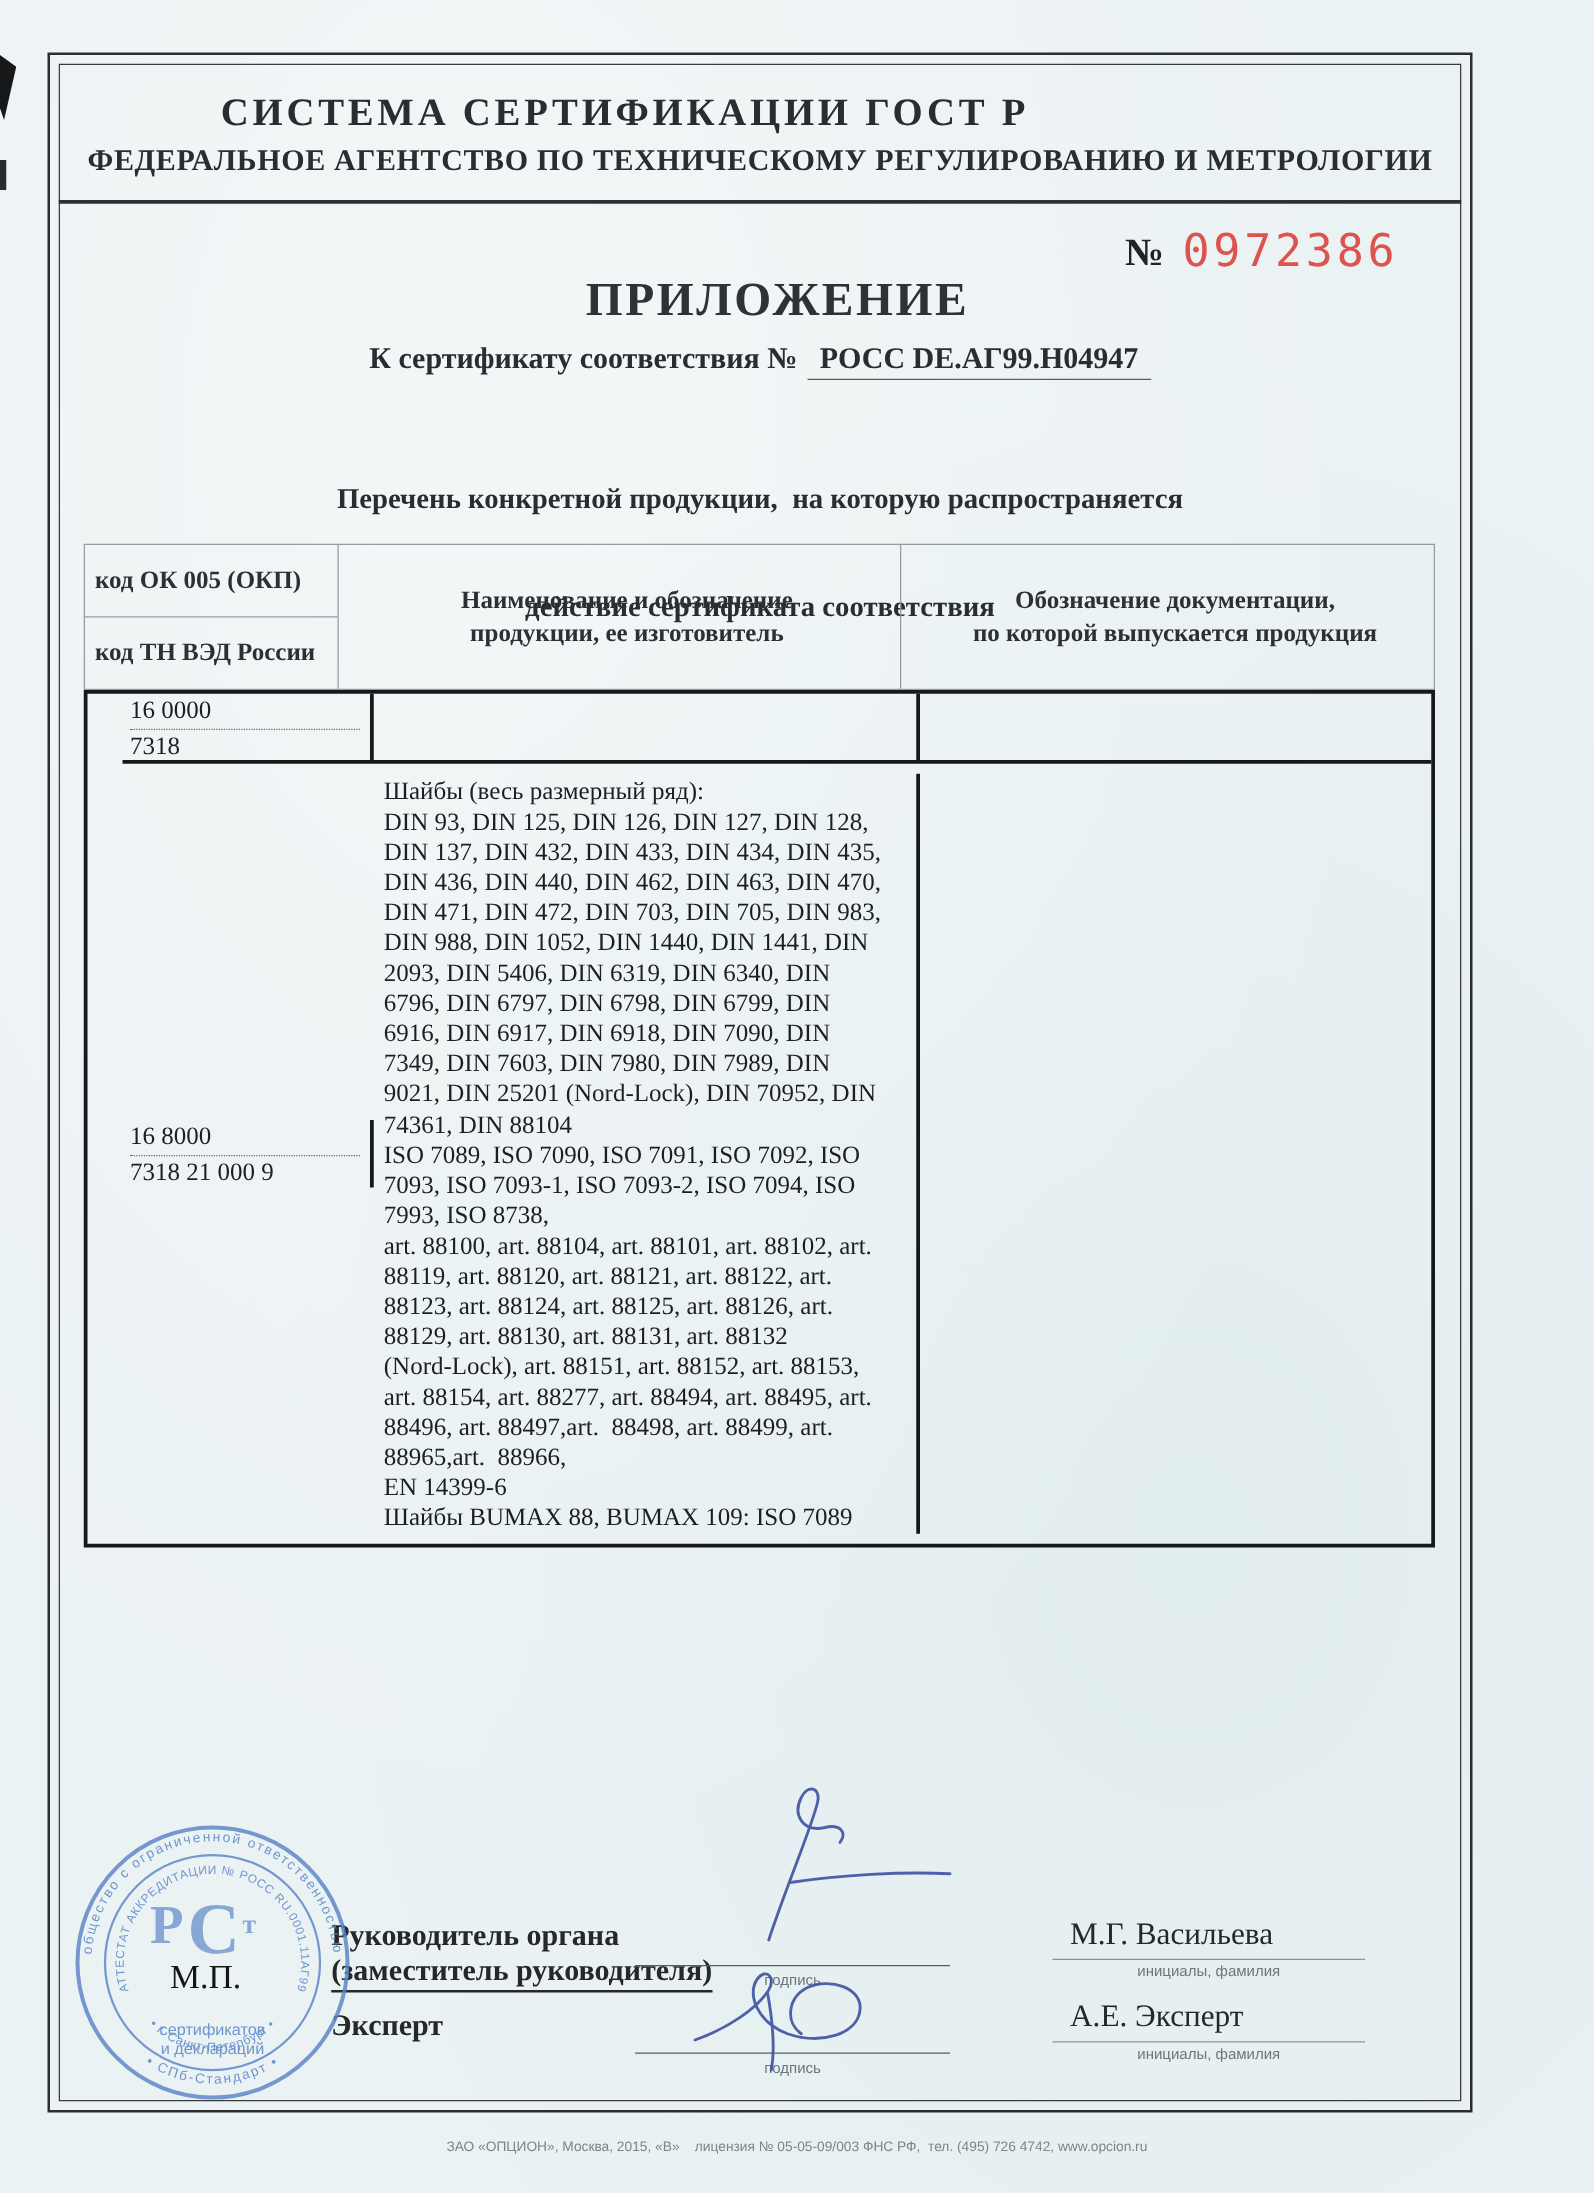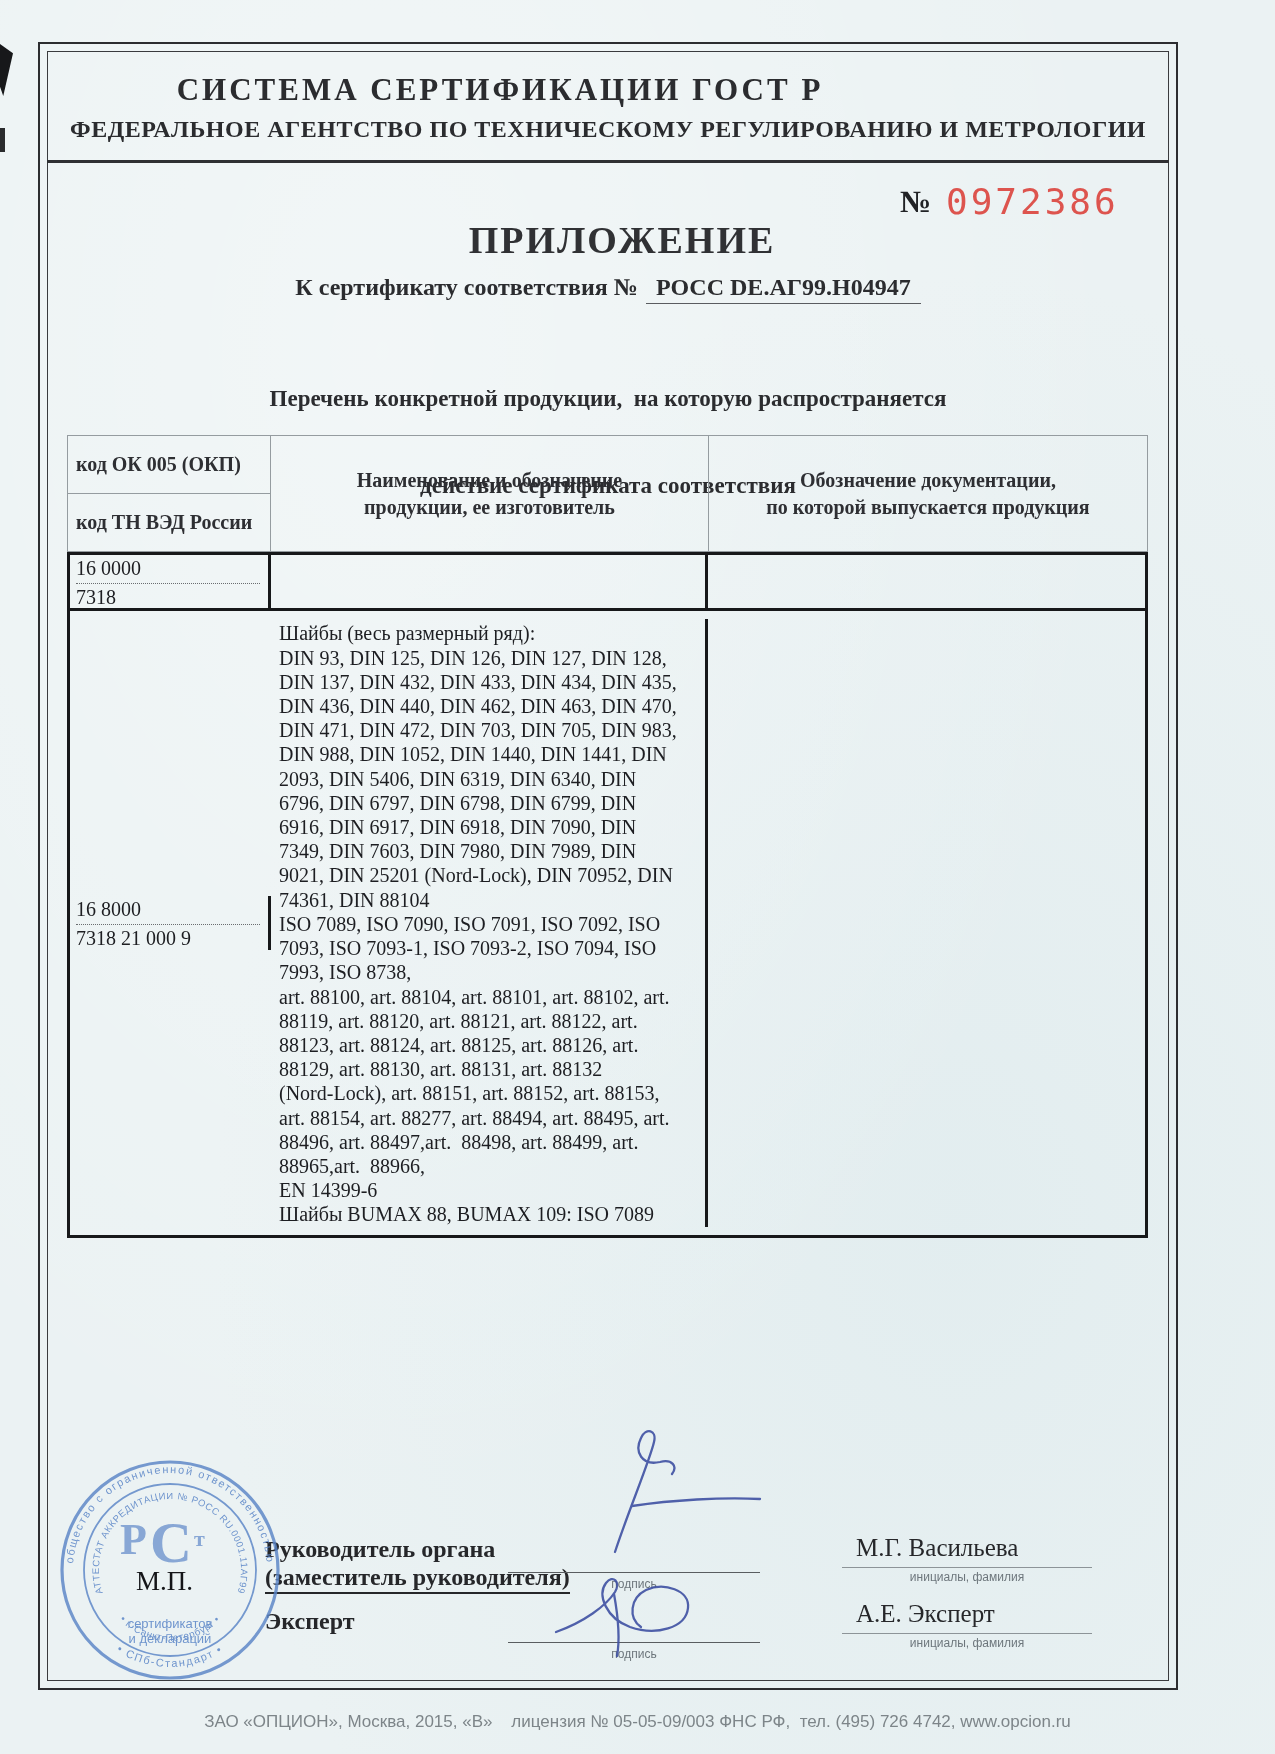--- a/index.html
+++ b/index.html
@@ -44,31 +44,31 @@
   .cert-line{position:absolute;left:38px;top:274px;width:1140px;text-align:center;
     font-size:24px;font-weight:bold;color:#2b2c2f;}
   .cert-value{border-bottom:1.5px solid #5a5c60;padding:0 10px 3px 10px;margin-left:8px;}
 
   .subtitle{position:absolute;left:38px;top:326px;width:1140px;text-align:center;
     font-size:23px;font-weight:bold;line-height:29px;color:#2b2c2f;white-space:pre-wrap;}
 
   
   .tbl{position:absolute;left:67px;top:435px;width:1081px;box-sizing:border-box;}
   .tbl-header{display:flex;height:117px;border:1px solid #959ca0;box-sizing:border-box;
-    font-size:20px;font-weight:600;color:#2e2f33;}
+    font-size:20px;font-weight:600;color:#2e2f33;gap:12px;}
   .tbl-header .hc{box-sizing:border-box;border-right:1px solid #959ca0;}
   .tbl-header .hc:last-child{border-right:none;}
   .hc1{width:203px;display:flex;flex-direction:column;}
   .hc1 .half{flex:1;display:flex;align-items:center;padding-left:8px;}
   .hc1 .mid{height:0;border-top:1px solid #959ca0;}
   .hc2{width:438px;}
   .hc3{flex:1;}
   .hc2,.hc3{display:flex;flex-direction:column;justify-content:center;text-align:center;line-height:27px;}
 
-  .tbl-body{border:3px solid #17181a;box-sizing:border-box;}
+  .tbl-body{border:3px solid #17181a;box-sizing:border-box;padding-left:28px;}
   .trow{display:flex;box-sizing:border-box;}
   .trow1{height:56px;border-bottom:3px solid #17181a;}
   .trow2{height:624px;align-items:center;}
   .tc{box-sizing:border-box;border-right:3px solid #17181a;font-size:20px;color:#1d1e22;}
   .tc:last-child{border-right:none;}
   .tc1{width:201px;padding:2px 8px 0 6px;}
   .tc2{width:437px;padding:2px 2px 0 8px;}
   .tc3{flex:1;}
   .code-top{border-bottom:1.5px dotted #6a6d70;padding-bottom:3px;}
   .code-bottom{padding-top:2px;}
@@ -94,21 +94,21 @@
   .name-text{font-size:25px;color:#26272a;border-bottom:1px solid #8d9498;padding:0 10px 5px 14px;}
   .name-caption{text-align:center;font-family:"Liberation Sans","DejaVu Sans",sans-serif;
     font-size:12px;color:#6d767c;padding-top:2px;}
 
   .mp-label{position:absolute;left:136px;top:1566px;font-size:27px;font-weight:500;color:#141518;z-index:3;}
 
   .stamp-svg{position:absolute;left:52px;top:1452px;z-index:2;}
   .sign-svg{position:absolute;left:0;top:0;z-index:2;}
 
   .footer-imprint{position:absolute;left:0;top:1712px;width:1275px;text-align:center;
-    font-family:"Liberation Sans","DejaVu Sans",sans-serif;font-size:17px;color:#7d8589;
+    font-family:"Liberation Sans","DejaVu Sans",sans-serif;font-size:11px;color:#7d8589;
     white-space:pre-wrap;}
 </style>
 </head>
 <body>
 
 <div class="page">
 
   <div class="artifact-1"></div>
   <div class="artifact-2"></div>
 

